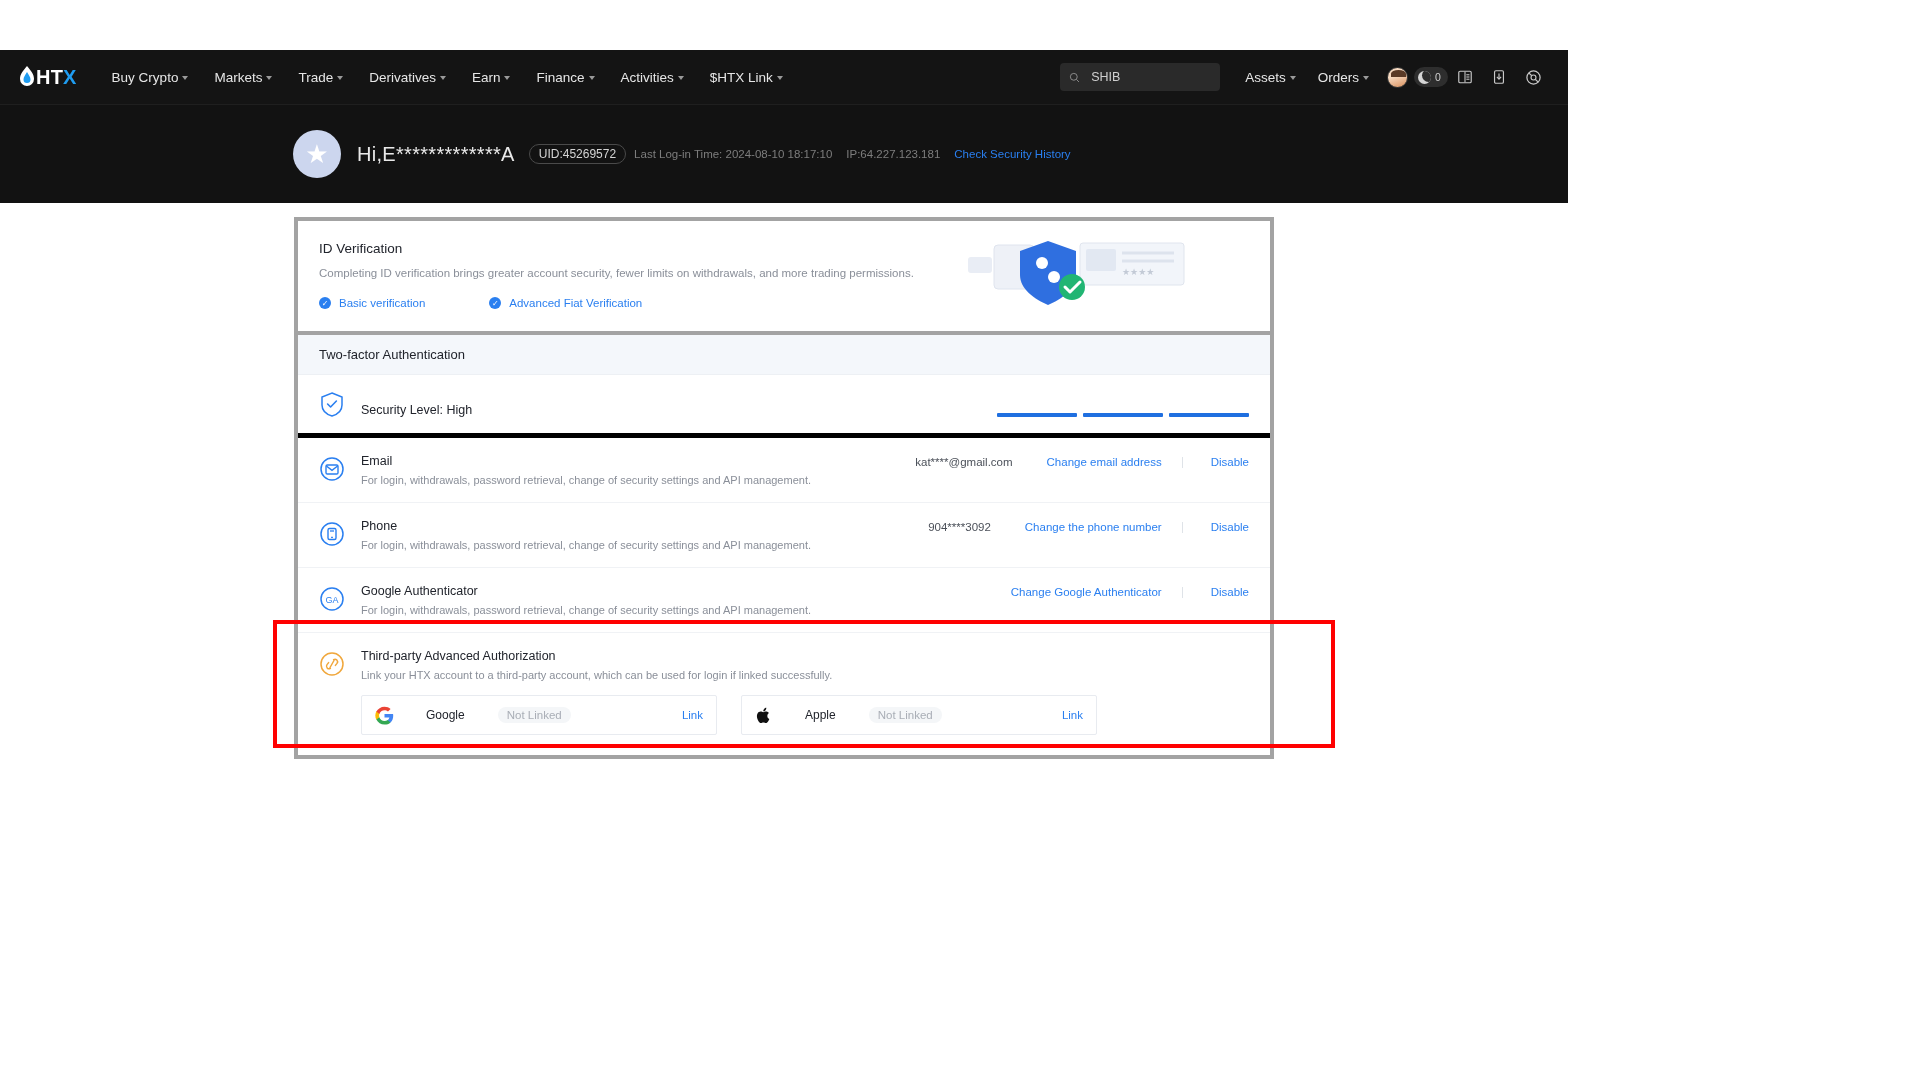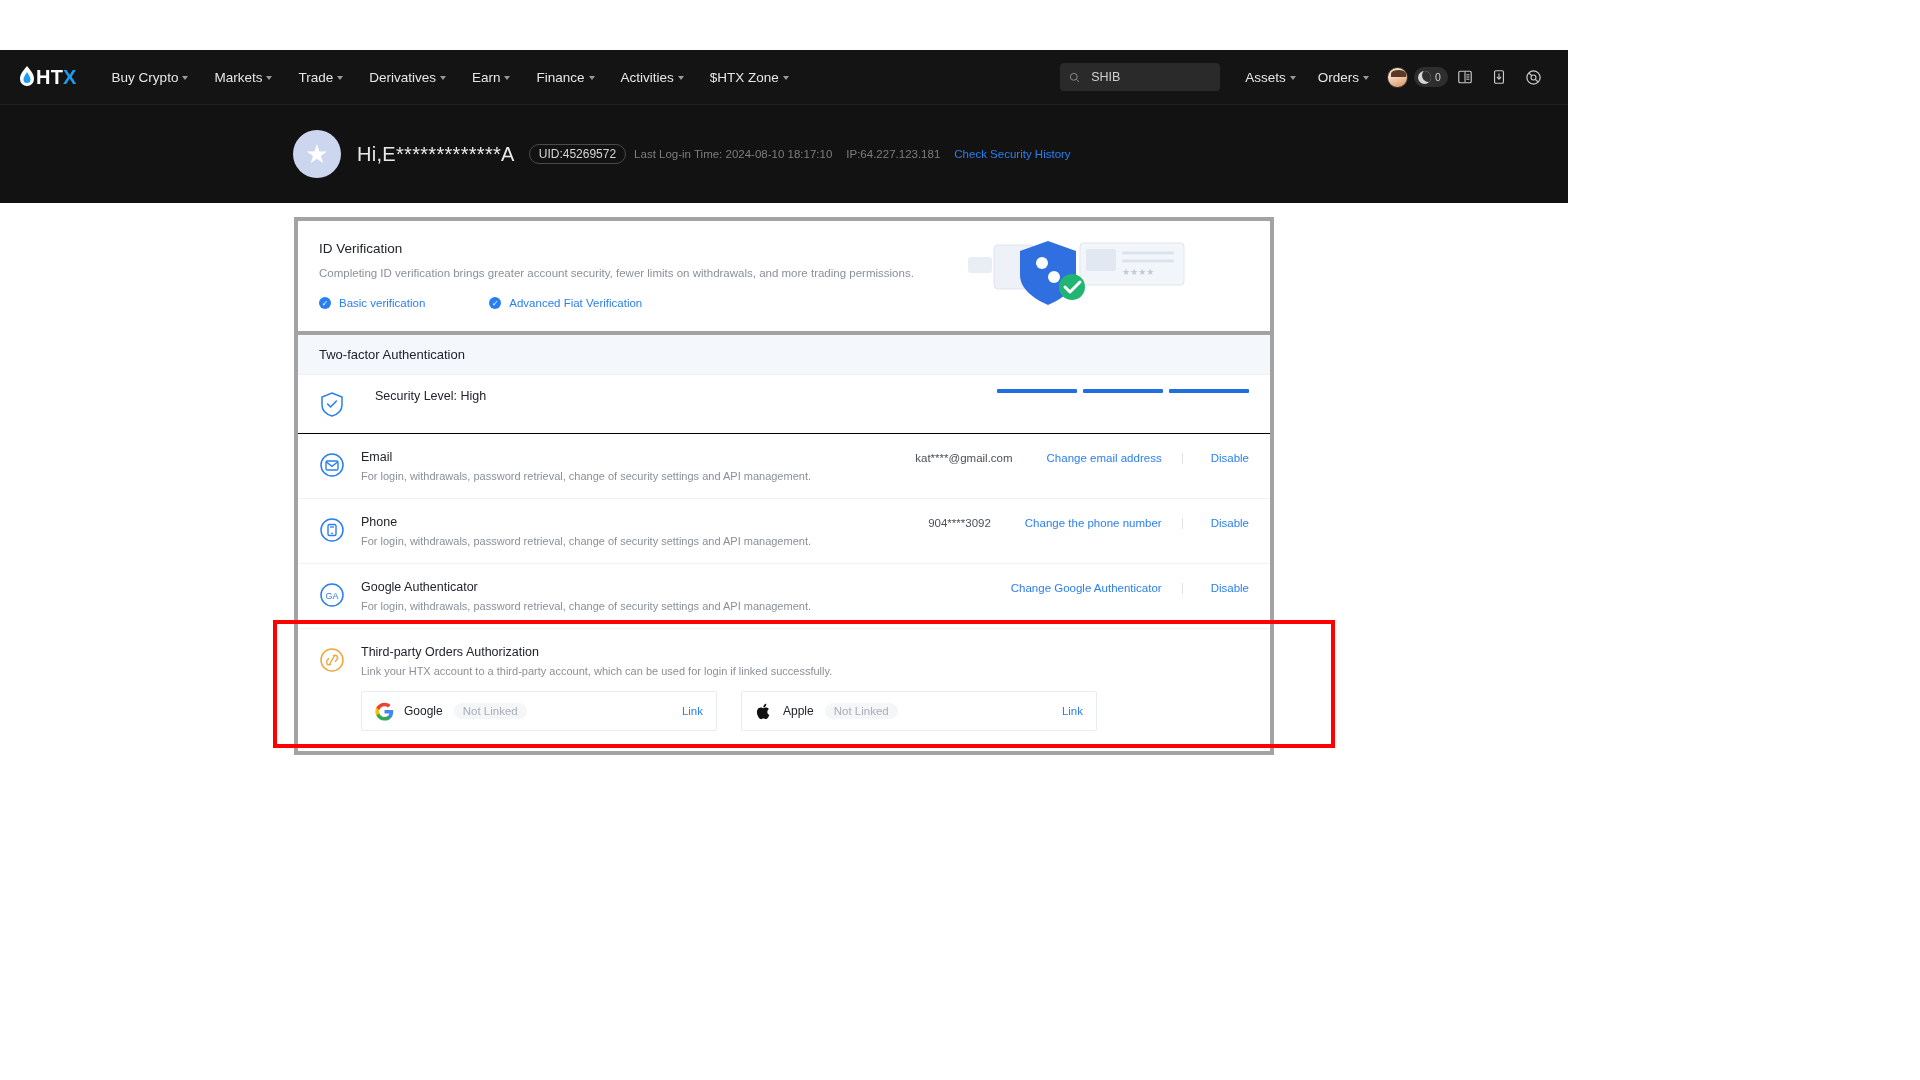--- a/index.html
+++ b/index.html
@@ -213,39 +213,39 @@
   .row-right {
     display: flex; align-items: center; gap: 0;
     margin-left: auto; padding-top: 2px;
   }
   .row-value { font-size: 11.5px; color: #4b5059; margin-right: 26px; white-space: nowrap; }
   .row-link { font-size: 11.5px; color: #2a7ff0; cursor: pointer; white-space: nowrap; padding-left: 8px; }
   .row-sep { width: 1px; height: 11px; background: #dfe3e8; margin: 0 20px; }
 
   
   .sec-level-row {
-    display: flex; align-items: flex-start;
+    display: flex; align-items: flex-end;
     padding: 14px 21px 16px 21px;
-    border-bottom: 1px solid #000000;
-    gap: 14px;
+    border-bottom: 5px solid #000000;
   }
   .bars { margin-left: auto; display: flex; gap: 6px; }
   .bar { width: 80px; height: 4px; background: #1f6fe0; border-radius: 1px; }
 
   
   .tp-row { display: flex; align-items: flex-start; padding: 16px 21px 20px 21px; }
   .tp-cards {
     display: flex; gap: 24px; margin-top: 14px;
   }
   .tp-card {
     width: 356px; height: 40px;
     border: 1px solid #e8ebf0;
     border-radius: 2px;
     display: flex; align-items: center;
     padding: 0 13px;
+    gap: 22px;
   }
   .tp-brand { font-size: 12px; color: #21242c; margin-left: 10px; }
   .tp-status {
     font-size: 11.5px; color: #a9aeb6;
     background: #f4f6f8; border-radius: 9px;
     padding: 2px 9px; margin-left: 11px;
   }
   .tp-link { margin-left: auto; font-size: 11.5px; color: #2a7ff0; cursor: pointer; }
 
   
@@ -296,21 +296,21 @@
       </div>
       <div class="nav-item">
         <span>Finance</span>
         <i class="caret"></i>
       </div>
       <div class="nav-item">
         <span>Activities</span>
         <i class="caret"></i>
       </div>
       <div class="nav-item">
-        <span>$HTX Zone</span>
+        <span>$HTX Link</span>
         <i class="caret"></i>
       </div>
     </div>
 
     <div class="nav-right">
       <div class="search-box">
         <svg width="13" height="13" viewBox="0 0 16 16">
           <circle cx="7" cy="7" r="5" stroke="#8c8c8c" stroke-width="1.4" fill="none"></circle>
           <line x1="10.8" y1="10.8" x2="14.5" y2="14.5" stroke="#8c8c8c" stroke-width="1.4"></line>
         </svg>
@@ -496,21 +496,21 @@
         <div class="tp-row">
           <div class="row-icon">
             <svg viewBox="0 0 26 26">
               <circle cx="13" cy="13" r="11" fill="none" stroke="#f0a73c" stroke-width="1.5"></circle>
               <path d="M11 16.5 l4 -7" stroke="#f0a73c" stroke-width="1.5" stroke-linecap="round"></path>
               <path d="M14.6 8.6 a2.6 2.6 0 0 1 3.4 3.8 l-1.6 2" stroke="#f0a73c" stroke-width="1.5" fill="none" stroke-linecap="round"></path>
               <path d="M11.4 17.4 a2.6 2.6 0 0 1 -3.4 -3.8 l1.6 -2" stroke="#f0a73c" stroke-width="1.5" fill="none" stroke-linecap="round"></path>
             </svg>
           </div>
           <div class="row-main">
-            <div class="row-title">Third-party Orders Authorization</div>
+            <div class="row-title">Third-party Advanced Authorization</div>
             <div class="row-sub">Link your HTX account to a third-party account, which can be used for login if linked successfully.</div>
             <div class="tp-cards">
 
               <div class="tp-card">
                 <svg width="19" height="19" viewBox="0 0 24 24">
                   <path fill="#4285F4" d="M23 12.3c0-.8-.1-1.6-.2-2.3H12v4.5h6.2a5.3 5.3 0 0 1-2.3 3.5v2.9h3.7C21.7 18.9 23 15.9 23 12.3z"></path>
                   <path fill="#34A853" d="M12 23.5c3.1 0 5.7-1 7.6-2.8l-3.7-2.9c-1 .7-2.3 1.1-3.9 1.1-3 0-5.6-2-6.5-4.8H1.7v3C3.6 20.9 7.5 23.5 12 23.5z"></path>
                   <path fill="#FBBC05" d="M5.5 14.1a6.9 6.9 0 0 1 0-4.4v-3H1.7a11.5 11.5 0 0 0 0 10.4l3.8-3z"></path>
                   <path fill="#EA4335" d="M12 5.3c1.7 0 3.2.6 4.4 1.7l3.3-3.3C17.7 1.8 15.1.8 12 .8 7.5.8 3.6 3.4 1.7 7.1l3.8 3c.9-2.8 3.5-4.8 6.5-4.8z"></path>
                 </svg>

